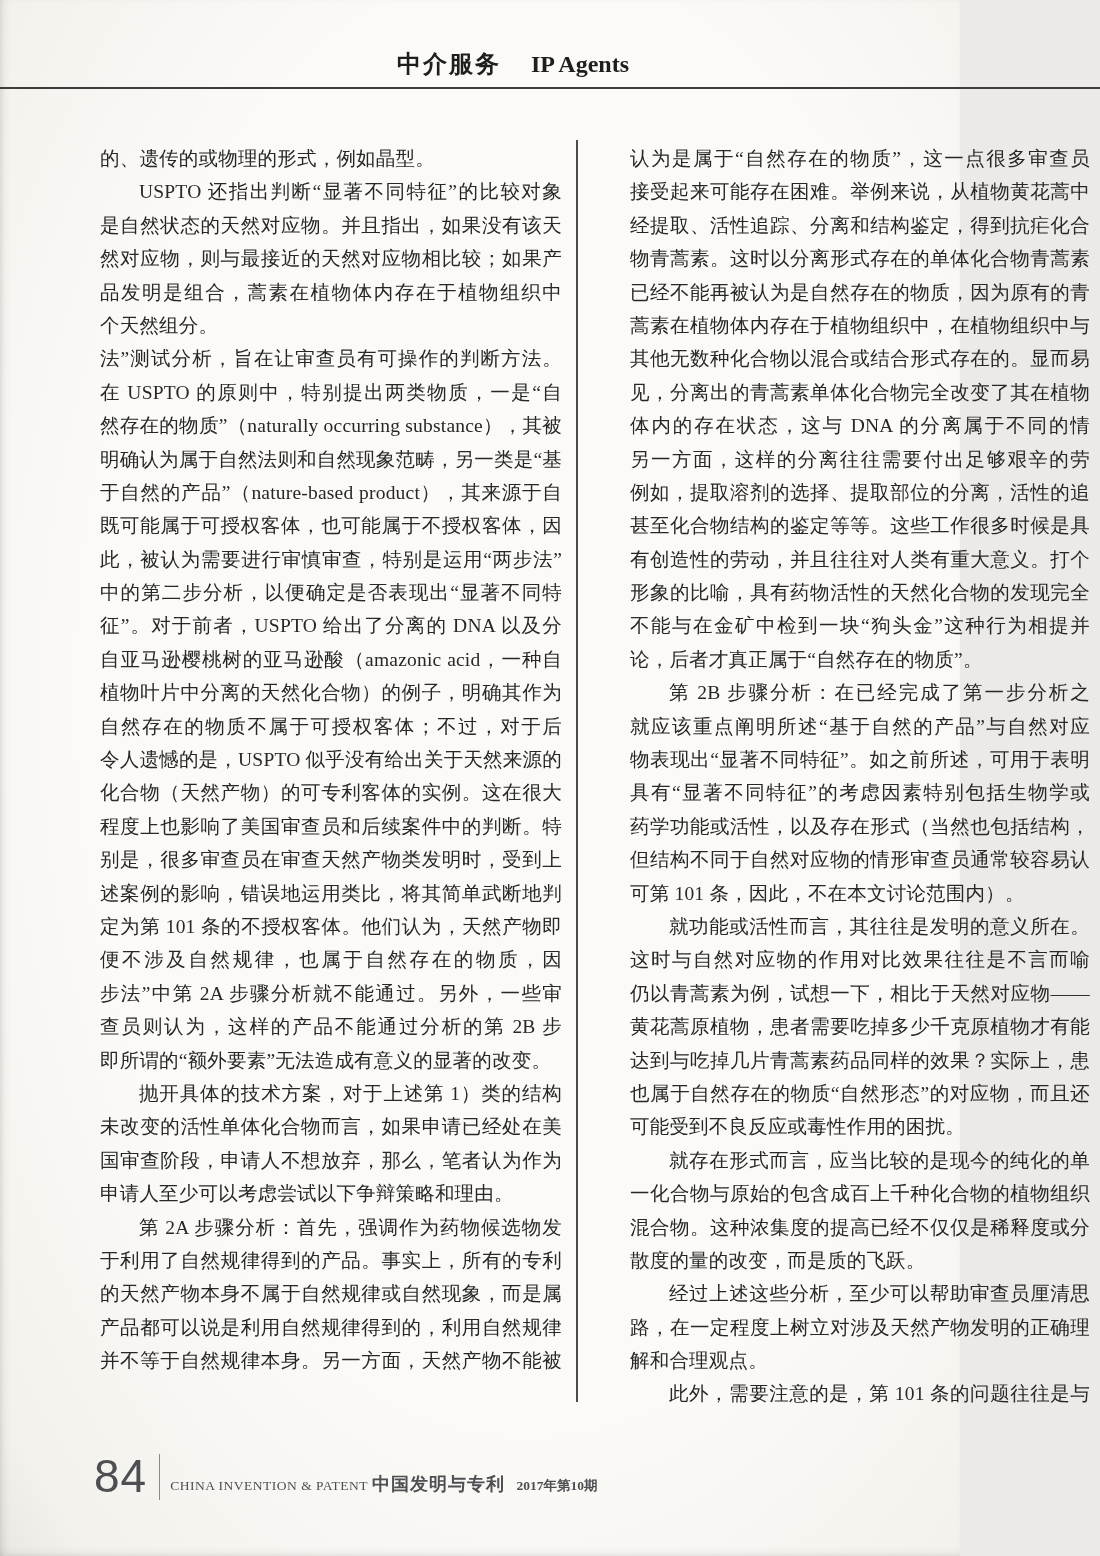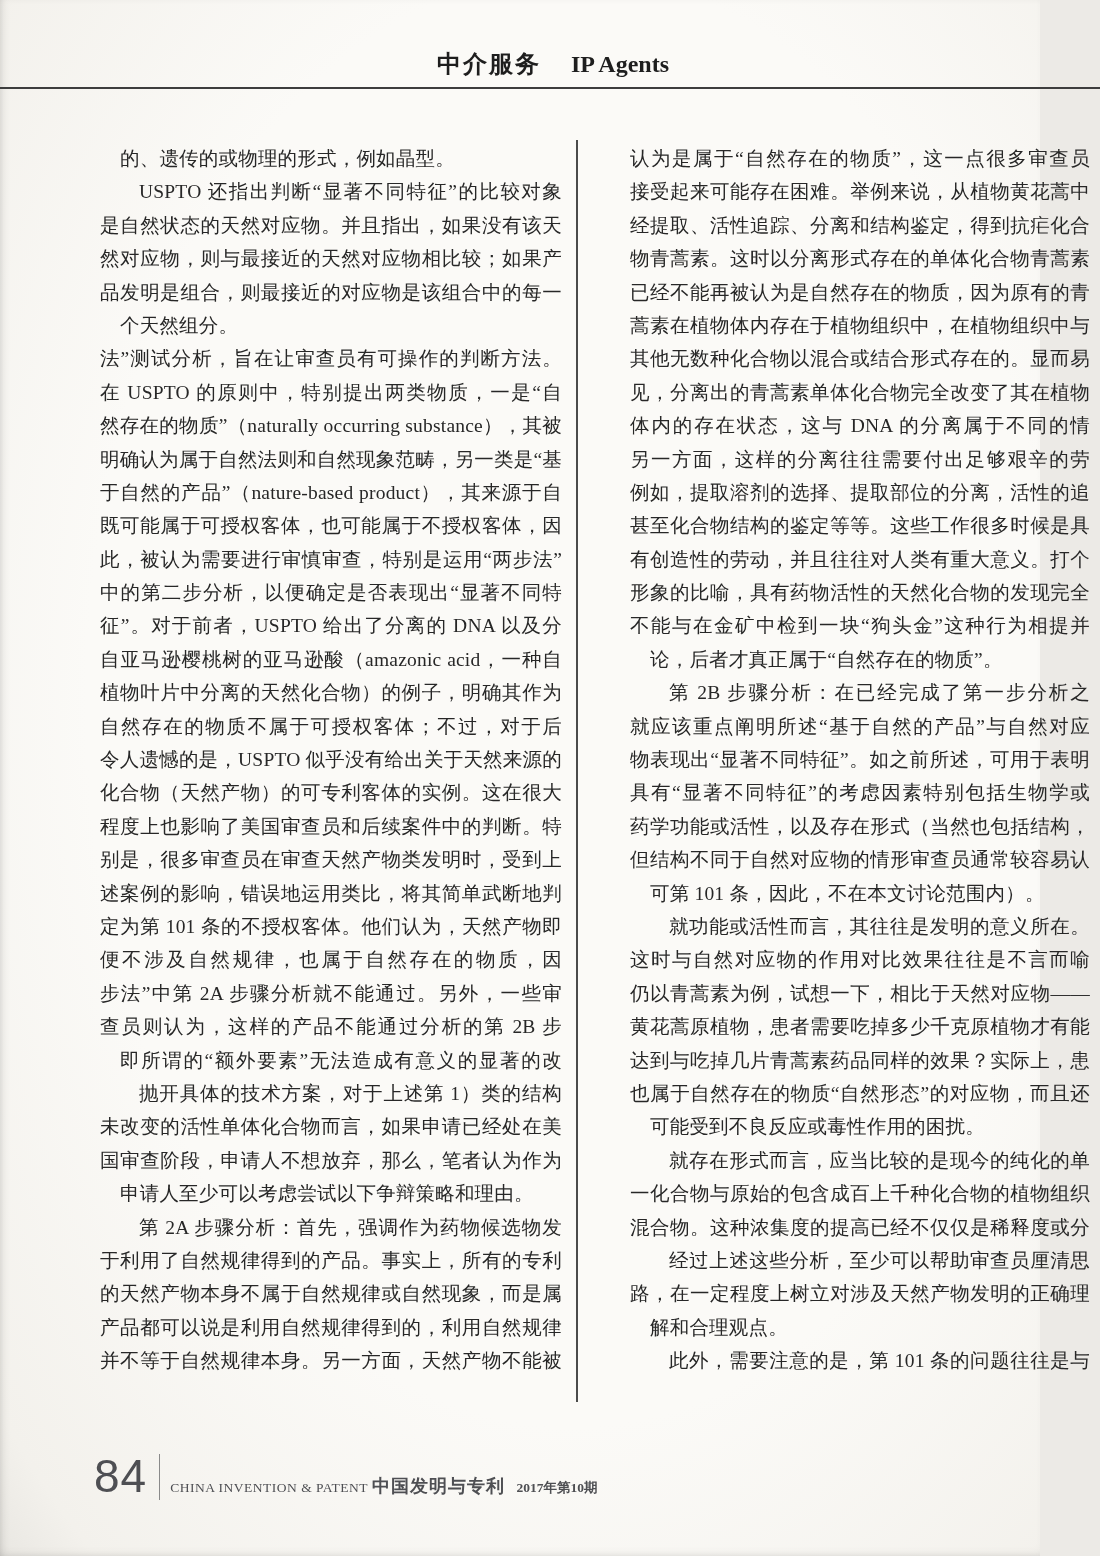--- a/index.html
+++ b/index.html
@@ -4,21 +4,21 @@
 <style>
   html,body{margin:0;padding:0;}
   body{
     width:1100px;height:1556px;
     background:#eceae6;
     font-family:"Liberation Serif","DejaVu Serif",serif;
     position:relative;
     overflow:hidden;
   }
   .page{
-    position:absolute;left:0;top:0;width:1040px;height:1556px;
+    position:absolute;left:0;top:0;width:960px;height:1556px;
     background:radial-gradient(ellipse at 55% 45%, #fbfaf7 60%, #f3f1ec 92%, #e9e7e2 100%);
     box-shadow:inset 6px 0 12px -8px rgba(0,0,0,.25), inset 0 -6px 14px -10px rgba(0,0,0,.2);
   }
   
   .header{
     position:absolute;top:48px;left:0;width:100%;
     text-align:center;white-space:nowrap;
   }
   .header-inner{display:inline-block;margin-left:66px;}
   .h-zh{
@@ -39,21 +39,21 @@
     color:#272727;
   }
   .col-left{left:100px;}
   .col-right{left:630px;width:460px;}
   .line{
     height:33.4px;line-height:33.4px;font-size:19.5px;
     text-align:justify;text-align-last:justify;
     overflow:hidden;letter-spacing:.2px;
   }
   .line.indent{padding-left:39px;}
-  .line.pend{text-align-last:left;margin-left:20px;}
+  .line.pend{text-align-last:left;}
   .col-divider{
     position:absolute;left:576px;top:140px;width:2px;height:1262px;
     background:#4b4b4b;
   }
   
   .footer{
     position:absolute;left:94px;top:1451px;
     display:flex;align-items:flex-end;color:#55565a;
   }
   .pagenum{
@@ -63,21 +63,21 @@
   }
   .footer-bar{
     width:1px;height:46px;background:#8a8a8a;margin:3px 10px 0 12px;
   }
   .footer-text{padding-top:3px;}
   .journal-en{
     font-family:"Liberation Serif","DejaVu Serif",serif;
     font-size:13.5px;line-height:16px;letter-spacing:.5px;color:#4e4f53;
   }
   .journal-zh-row{
-    font-size:18px;line-height:24px;color:#4e4f53;white-space:nowrap;
+    font-size:18px;line-height:29px;color:#4e4f53;white-space:nowrap;
   }
   .journal-zh{font-weight:bold;letter-spacing:1px;}
   .journal-issue{font-size:13.5px;font-weight:bold;margin-left:7px;}
 </style>
 </head>
 <body>
 
 <div class="page">
 
   <div class="header">
@@ -86,21 +86,21 @@
       <span class="h-en">IP Agents</span>
     </span>
   </div>
   <div class="header-rule"></div>
 
   <div class="col col-left" id="col-left">
       <div class="line pend">的、遗传的或物理的形式，例如晶型。</div>
       <div class="line indent">USPTO 还指出判断“显著不同特征”的比较对象</div>
       <div class="line">是自然状态的天然对应物。并且指出，如果没有该天</div>
       <div class="line">然对应物，则与最接近的天然对应物相比较；如果产</div>
-      <div class="line">品发明是组合，则最接近的对应物是该组合中的每一</div>
+      <div class="line">品发明是组合，蒿素在植物体内存在于植物组织中</div>
       <div class="line pend">个天然组分。</div>
       <div class="line">法”测试分析，旨在让审查员有可操作的判断方法。</div>
       <div class="line">在 USPTO 的原则中，特别提出两类物质，一是“自</div>
       <div class="line">然存在的物质”（naturally occurring substance），其被</div>
       <div class="line">明确认为属于自然法则和自然现象范畴，另一类是“基</div>
       <div class="line">于自然的产品”（nature-based product），其来源于自然，</div>
       <div class="line">既可能属于可授权客体，也可能属于不授权客体，因</div>
       <div class="line">此，被认为需要进行审慎审查，特别是运用“两步法”</div>
       <div class="line">中的第二步分析，以便确定是否表现出“显著不同特</div>
       <div class="line">征”。对于前者，USPTO 给出了分离的 DNA 以及分离</div>
@@ -155,20 +155,21 @@
       <div class="line indent">就功能或活性而言，其往往是发明的意义所在。</div>
       <div class="line">这时与自然对应物的作用对比效果往往是不言而喻的。</div>
       <div class="line">仍以青蒿素为例，试想一下，相比于天然对应物——</div>
       <div class="line">黄花蒿原植物，患者需要吃掉多少千克原植物才有能</div>
       <div class="line">达到与吃掉几片青蒿素药品同样的效果？实际上，患</div>
       <div class="line">也属于自然存在的物质“自然形态”的对应物，而且还</div>
       <div class="line pend">可能受到不良反应或毒性作用的困扰。</div>
       <div class="line indent">就存在形式而言，应当比较的是现今的纯化的单</div>
       <div class="line">一化合物与原始的包含成百上千种化合物的植物组织</div>
       <div class="line">混合物。这种浓集度的提高已经不仅仅是稀释度或分</div>
+      <div class="line pend">散度的量的改变，而是质的飞跃。</div>
       <div class="line indent">经过上述这些分析，至少可以帮助审查员厘清思</div>
       <div class="line">路，在一定程度上树立对涉及天然产物发明的正确理</div>
       <div class="line pend">解和合理观点。</div>
       <div class="line indent">此外，需要注意的是，第 101 条的问题往往是与</div>
     </div>
 
   <div class="footer">
     <span class="pagenum">84</span>
     <span class="footer-bar"></span>
     <span class="footer-text">

